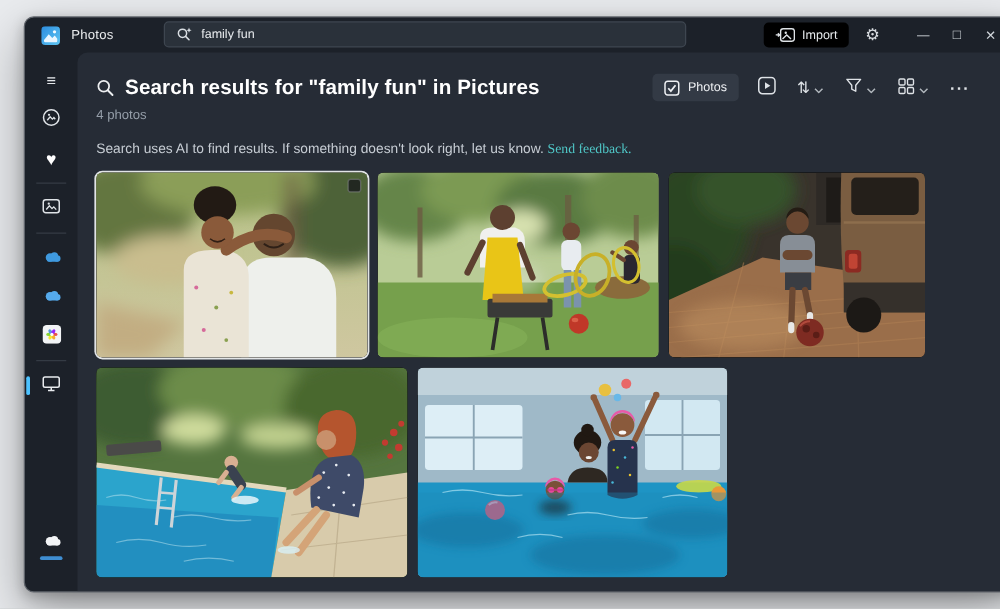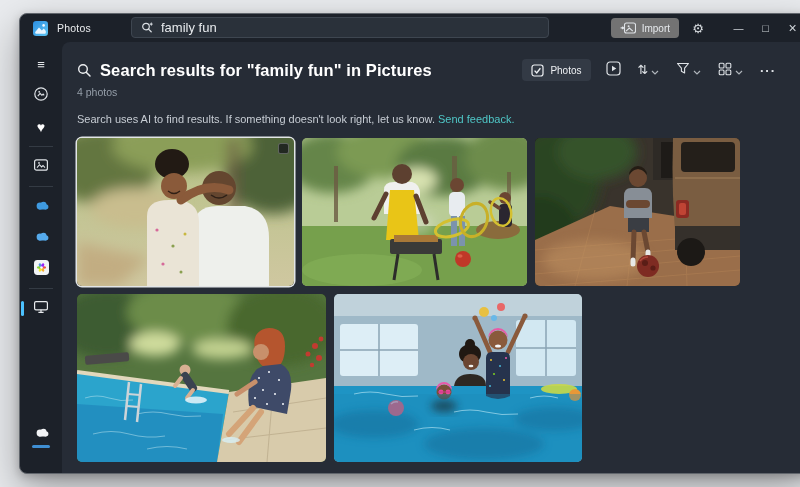--- a/index.html
+++ b/index.html
@@ -8,24 +8,24 @@
   .window{position:absolute;left:19px;top:13px;width:794px;height:461px;background:#1c2129;
           border-radius:8px;border:1px solid #60656c;box-sizing:border-box;overflow:hidden;
           box-shadow:0 16px 40px rgba(0,0,0,.33),0 3px 10px rgba(0,0,0,.22);}
   
   .titlebar{position:absolute;left:0;top:0;right:0;height:28px;display:flex;align-items:center;}
   .applogo{margin-left:13px;width:15px;height:15px;flex:0 0 auto;display:grid;place-items:center;}
   .apptitle{margin-left:9px;font-size:10.5px;color:#e9ebed;letter-spacing:.2px;}
   .searchbox{position:absolute;left:111px;top:3px;width:418px;height:21px;background:#2a313a;
              border:1px solid #3e4650;border-radius:4px;display:flex;align-items:center;box-sizing:border-box;}
   .searchbox .mag{margin:0 7px 0 9px;display:grid;place-items:center;}
-  .searchbox input{flex:1;background:transparent;border:0;outline:none;color:#e8ebee;font-size:13px;
+  .searchbox input{flex:1;background:transparent;border:0;outline:none;color:#e8ebee;font-size:10px;
                    font-family:inherit;padding:0;height:100%;}
   .tb-right{position:absolute;right:6px;top:0;height:28px;display:flex;align-items:center;}
-  .import-btn{display:flex;align-items:center;gap:6px;background:#737373;border:0;border-radius:4px;
+  .import-btn{display:flex;align-items:center;gap:6px;background:#000000;border:0;border-radius:4px;
               height:20px;padding:0 9px;color:#e6e9ec;font-size:10px;font-family:inherit;cursor:pointer;}
   .icon-btn{background:transparent;border:0;color:#d7dbdf;display:grid;place-items:center;cursor:pointer;
             font-family:inherit;}
   .gear{width:26px;height:24px;font-size:13px;margin-left:6px;}
   .winctl{width:27px;height:26px;font-size:11px;color:#cfd4d9;}
   .winctl.min{margin-left:14px;font-size:10px;}
   .winctl.close{font-size:14px;}
   
   .sidebar{position:absolute;left:0;top:28px;bottom:0;width:42px;display:flex;flex-direction:column;
            align-items:center;padding-top:7px;box-sizing:border-box;}
@@ -45,21 +45,21 @@
   .hdr h1{font-size:16.5px;font-weight:700;color:#fff;margin:0 0 0 8px;letter-spacing:.1px;}
   .toolbar{margin-left:auto;display:flex;align-items:center;gap:13px;}
   .select-btn{display:flex;align-items:center;gap:6px;background:#333a45;border:0;border-radius:4px;
               height:22px;padding:0 9px;color:#eef0f3;font-size:10px;font-family:inherit;cursor:pointer;}
   .tool-btn{display:flex;align-items:center;gap:3px;background:transparent;border:0;color:#dfe3e7;
             cursor:pointer;padding:2px;font-family:inherit;}
   .sort-glyph{font-size:12.5px;color:#dfe3e7;line-height:1;}
   .more-glyph{font-size:13px;color:#dfe3e7;line-height:1;letter-spacing:1px;font-weight:700;}
   .count{font-size:10.5px;color:#959ea9;margin-top:3px;}
   .notice{font-size:11px;color:#c7cdd4;margin-top:15px;}
-  .notice a{color:#4fc6c6;text-decoration:none;cursor:pointer;}
+  .notice a{color:#4fc6c6;text-decoration:none;cursor:pointer;font-family:Liberation Serif, serif;}
   .grid{display:flex;gap:8px;margin-top:13px;}
   .grid.r2{margin-top:8px;}
   .tile{position:relative;padding:0;border:0;border-radius:5px;overflow:hidden;background:#000;cursor:pointer;flex:0 0 auto;}
   .tile svg{display:block;}
   .tile.framed{box-shadow:0 0 0 1.5px rgba(236,239,241,.95);}
   .badge{position:absolute;top:5px;right:5px;width:11px;height:11px;border-radius:2.5px;
          background:rgba(22,24,27,.78);border:1px solid rgba(255,255,255,.28);box-sizing:border-box;}
 </style>
 </head>
 <body>

